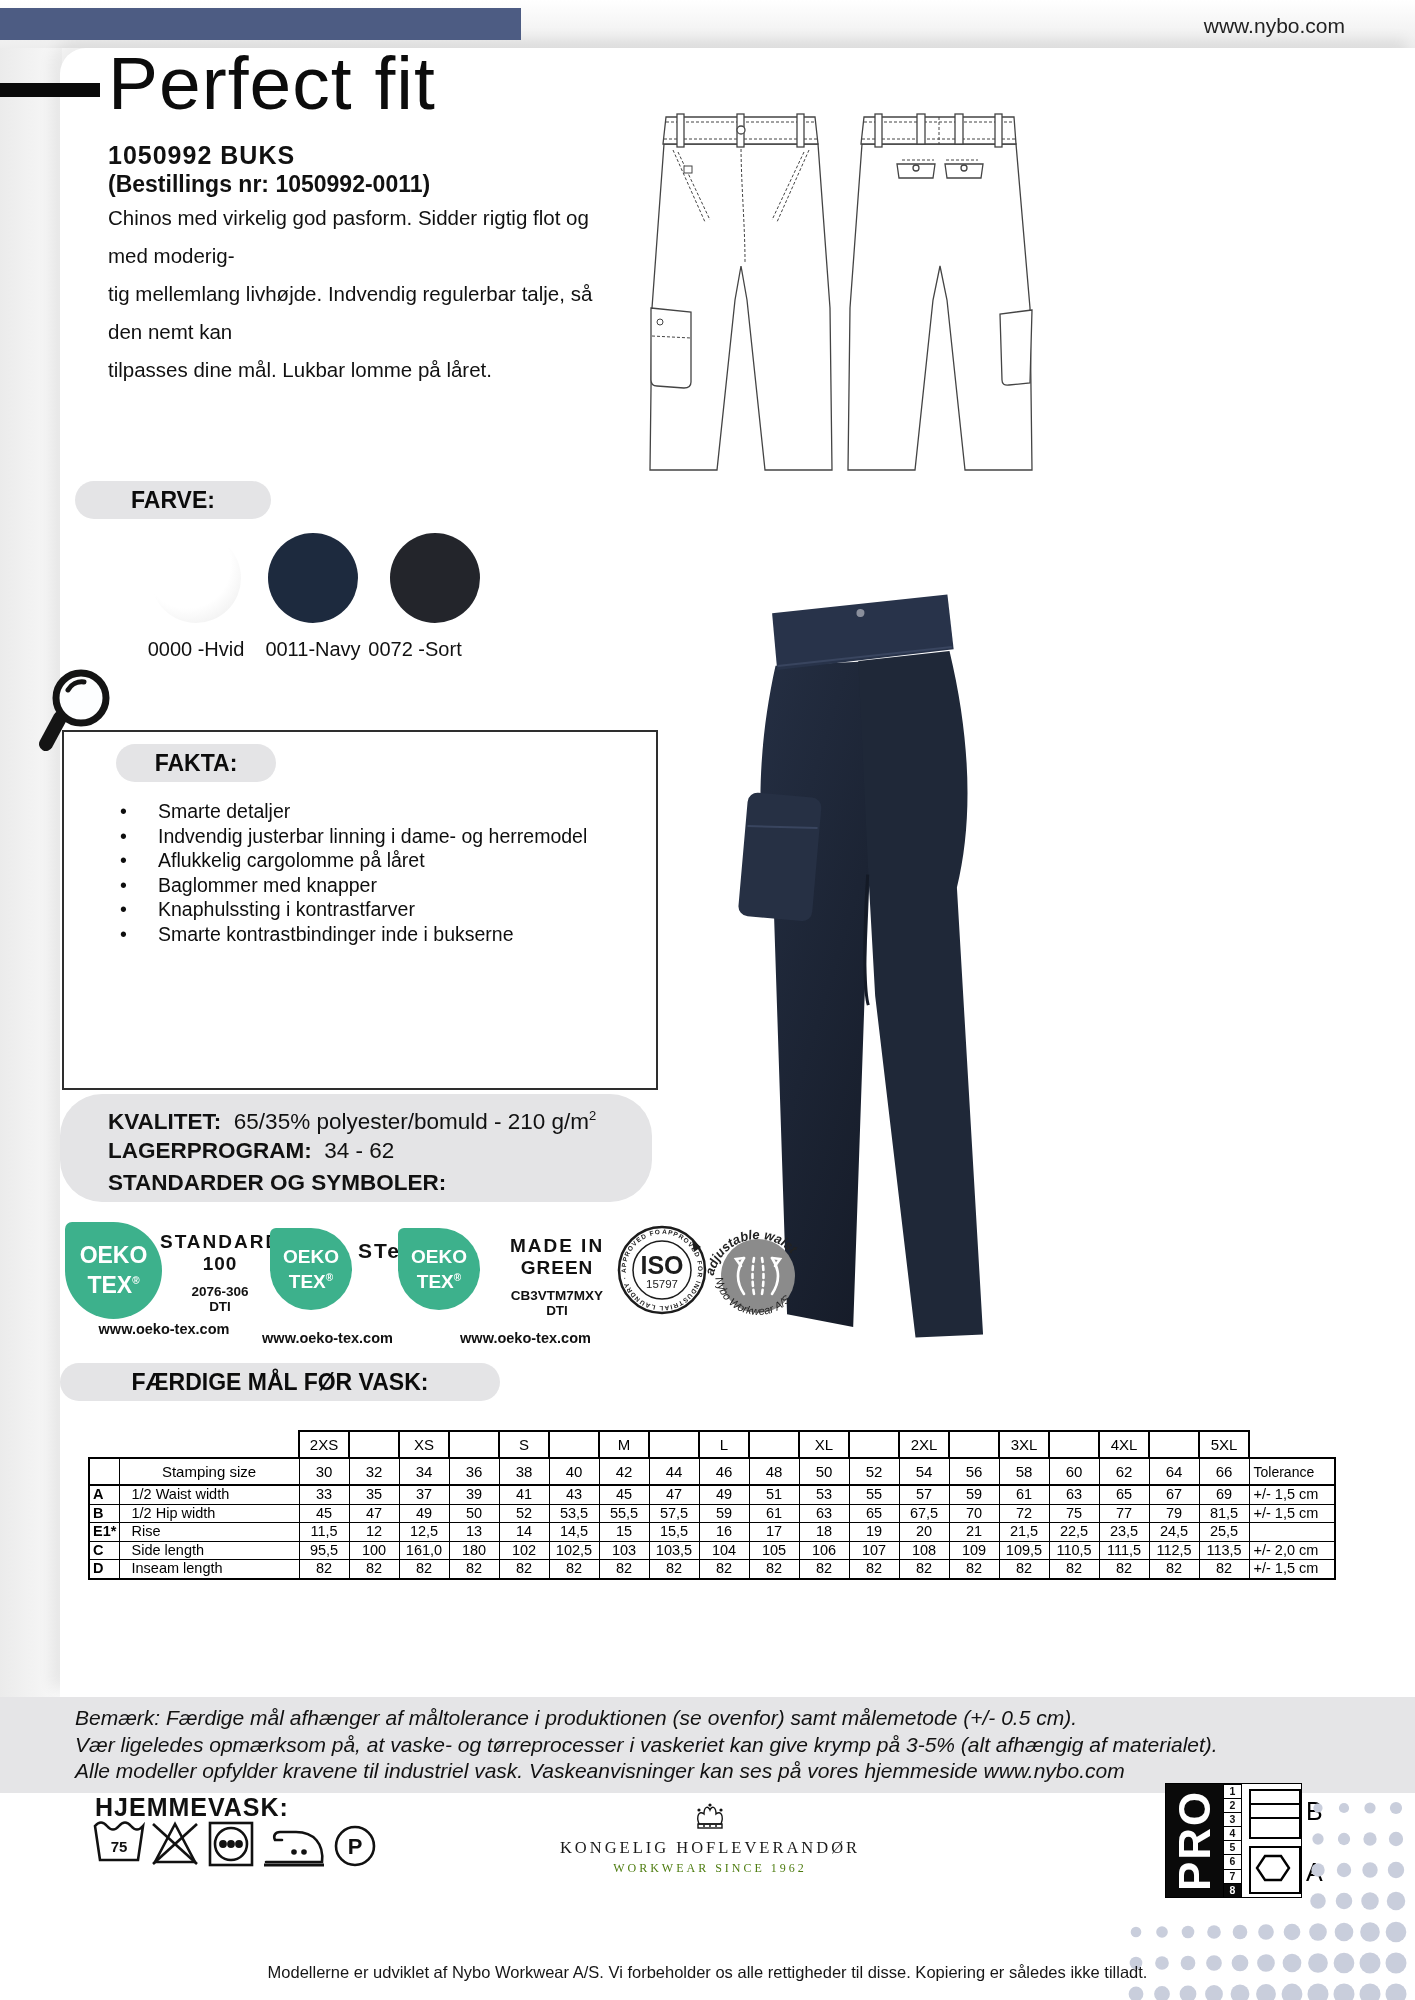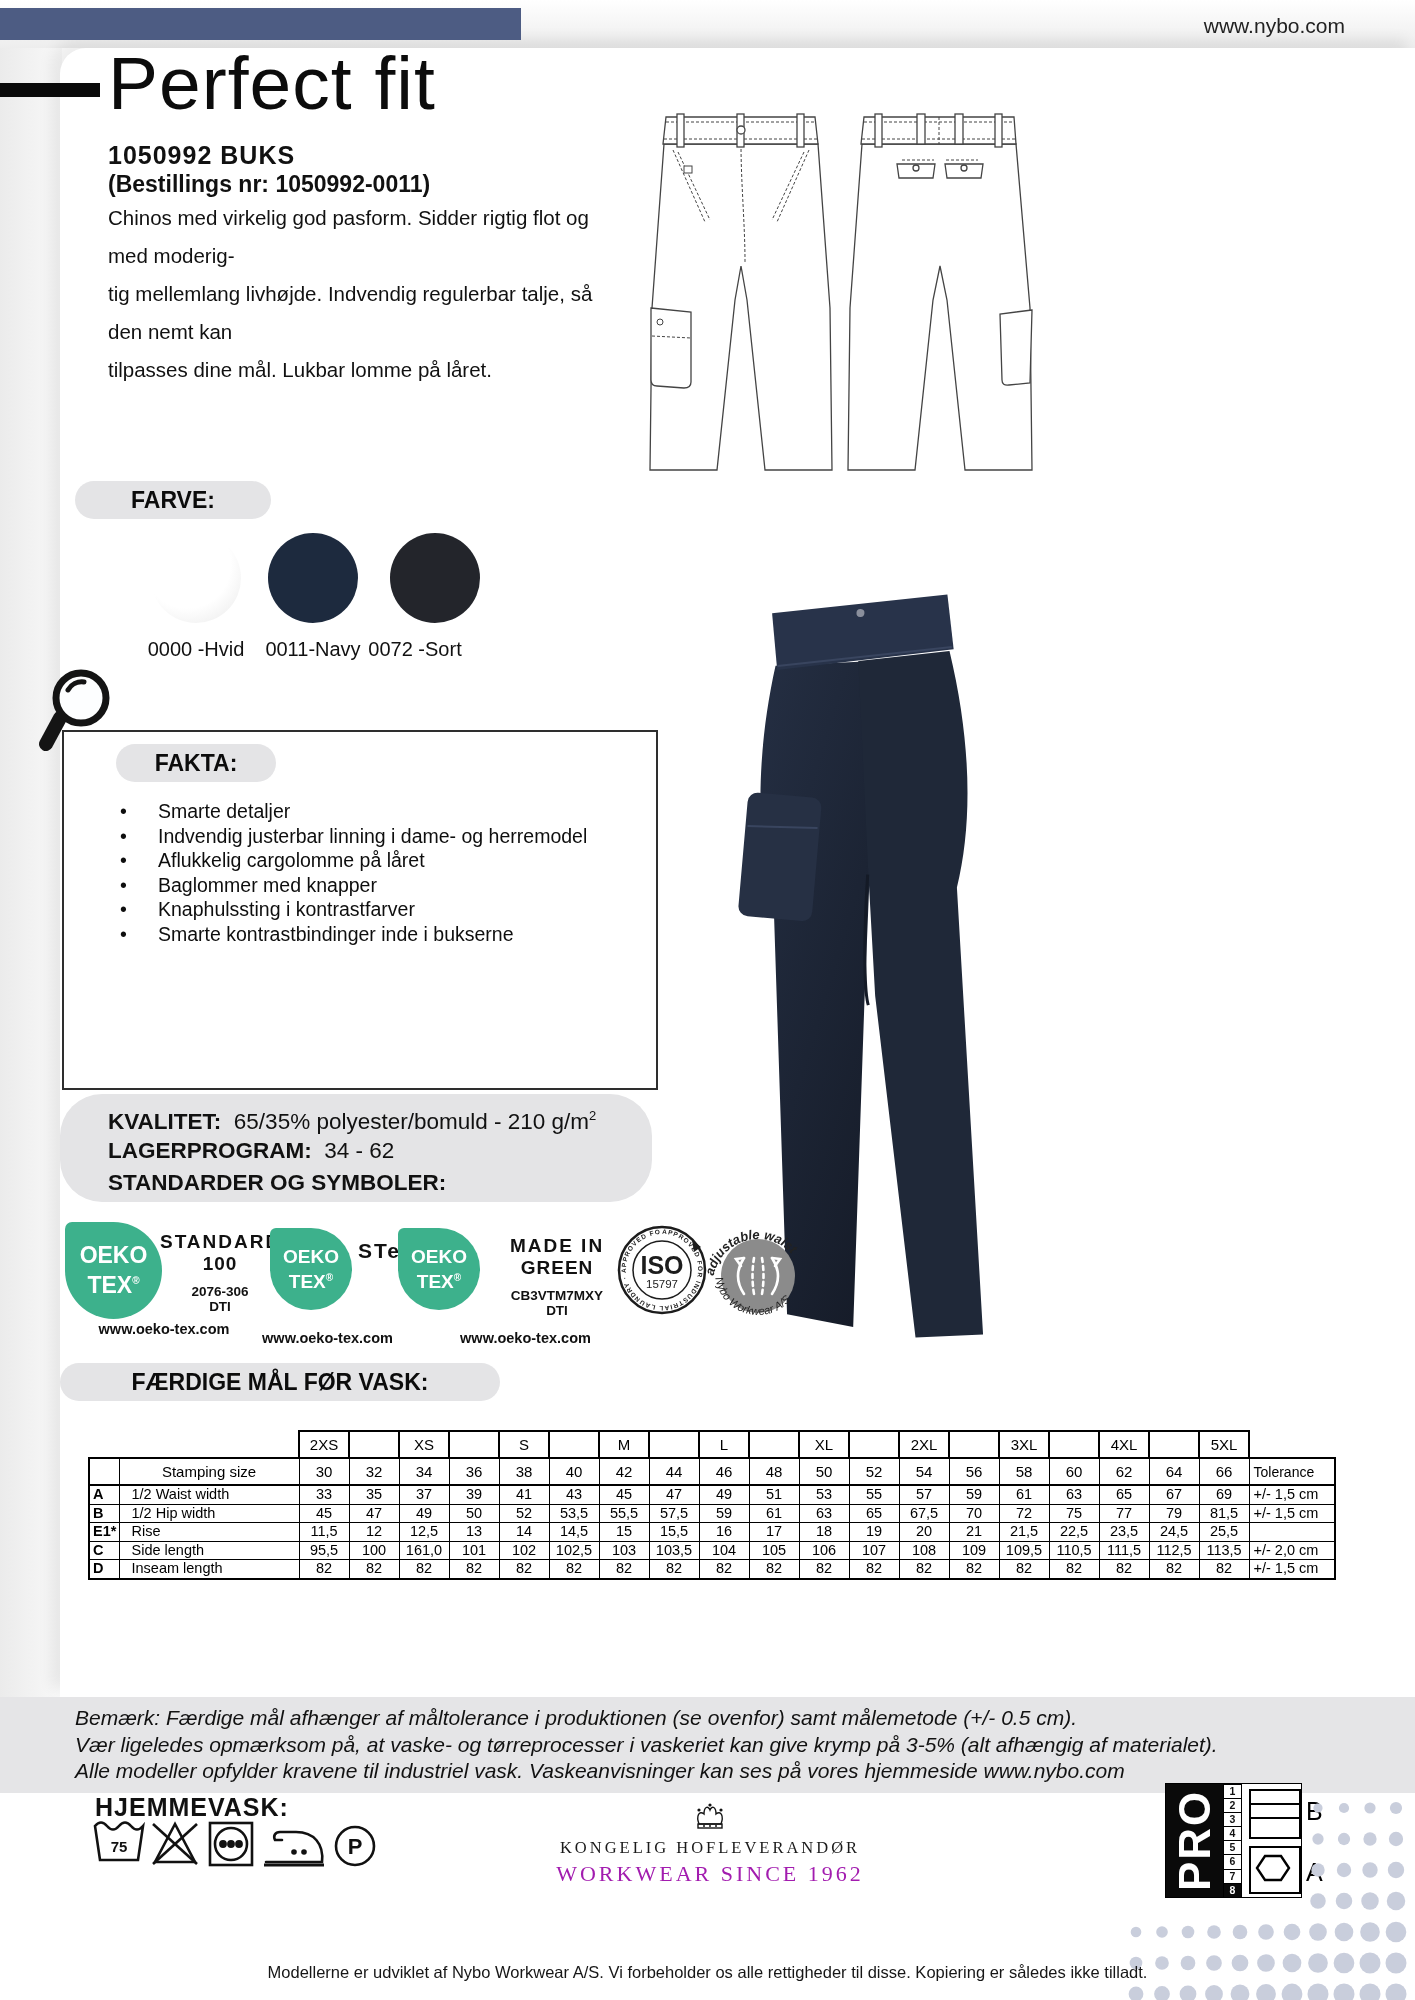--- a/index.html
+++ b/index.html
@@ -76,21 +76,21 @@
   .note-text{left:75px;top:8px;position:absolute;font-style:italic;font-size:21px;line-height:26.5px;white-space:pre-line;color:#121212;}
   
   .wash-head{left:95px;top:1793px;font-size:25px;font-weight:bold;letter-spacing:1px;}
   .wash-icons{left:92px;top:1816px;}
   
   .nybo{left:520px;top:1802px;width:380px;text-align:center;font-family:"Liberation Serif","DejaVu Serif",serif;}
   .nybo-royal{font-size:16.5px;letter-spacing:3px;color:#1a1a1a;margin-top:2px;}
   .nybo-name{font-size:68px;letter-spacing:7px;color:#17171c;line-height:64px;margin-top:2px;position:relative;display:inline-block;}
   .nybo-red{position:absolute;left:118px;top:3px;width:11px;height:27px;background:#d8232a;
             transform:skewX(-24deg) rotate(3deg);}
-  .nybo-since{font-size:22px;letter-spacing:3px;color:#a21caf;margin-top:3px;}
+  .nybo-since{font-size:12px;letter-spacing:3px;color:#4d7c0f;margin-top:3px;}
   
   .pro{left:1165px;top:1783px;width:135px;height:113px;border:1px solid #000;background:#fff;}
   .pro-black{position:absolute;left:0;top:0;width:57px;height:113px;background:#0a0a0a;}
   .pro-word{position:absolute;left:0;top:0;width:57px;height:113px;color:#fff;font-weight:bold;font-size:44px;
             writing-mode:vertical-rl;transform:rotate(180deg);text-align:center;letter-spacing:2px;line-height:57px;}
   .pro-nums{position:absolute;left:57px;top:0;width:19px;height:113px;}
   .pro-num{height:13.1px;line-height:13.1px;border:1px solid #000;border-top:none;font-size:10.5px;font-weight:bold;text-align:center;}
   .pro-num:first-child{border-top:1px solid #000;}
   .pro-num-last{background:#0a0a0a;color:#fff;}
   .pro-boxb{position:absolute;left:83px;top:5px;width:48px;height:46px;border:2px solid #000;}
@@ -452,21 +452,21 @@
           <td class="t-num">24,5</td>
           <td class="t-num">25,5</td>
           <td class="t-tol b-right"></td>
         </tr>
         <tr class="data">
           <td class="t-letter b-left">C</td>
           <td class="t-label">Side length</td>
           <td class="t-num">95,5</td>
           <td class="t-num">100</td>
           <td class="t-num">161,0</td>
-          <td class="t-num">101</td>
+          <td class="t-num">180</td>
           <td class="t-num">102</td>
           <td class="t-num">102,5</td>
           <td class="t-num">103</td>
           <td class="t-num">103,5</td>
           <td class="t-num">104</td>
           <td class="t-num">105</td>
           <td class="t-num">106</td>
           <td class="t-num">107</td>
           <td class="t-num">108</td>
           <td class="t-num">109</td>

